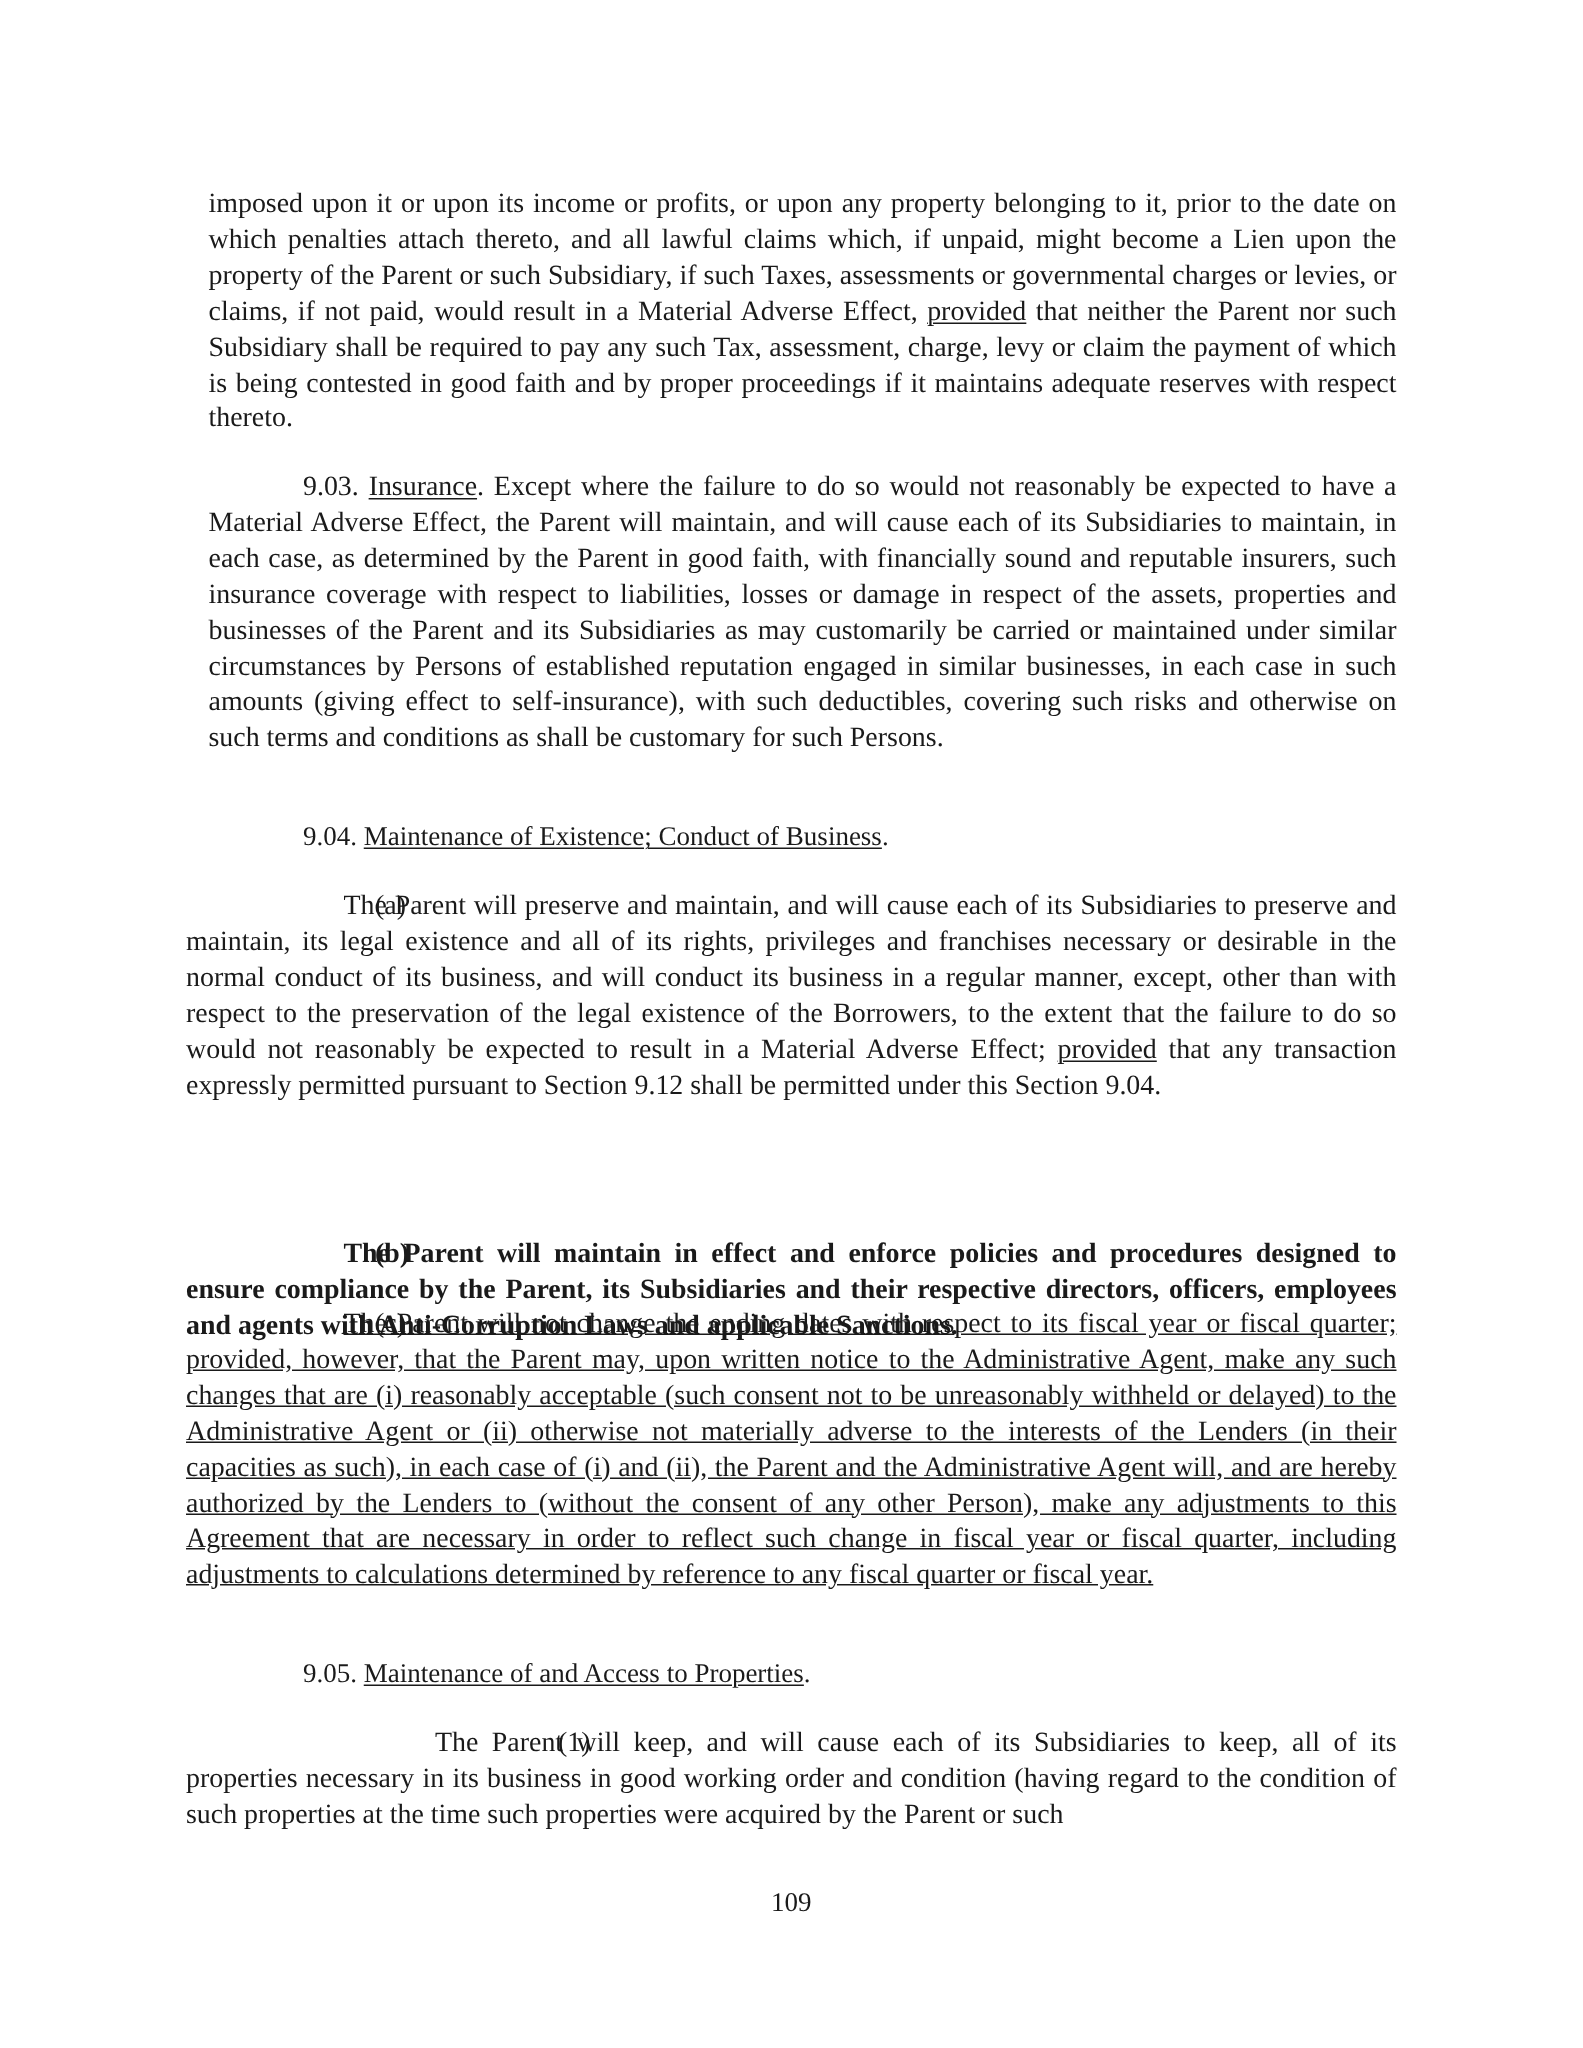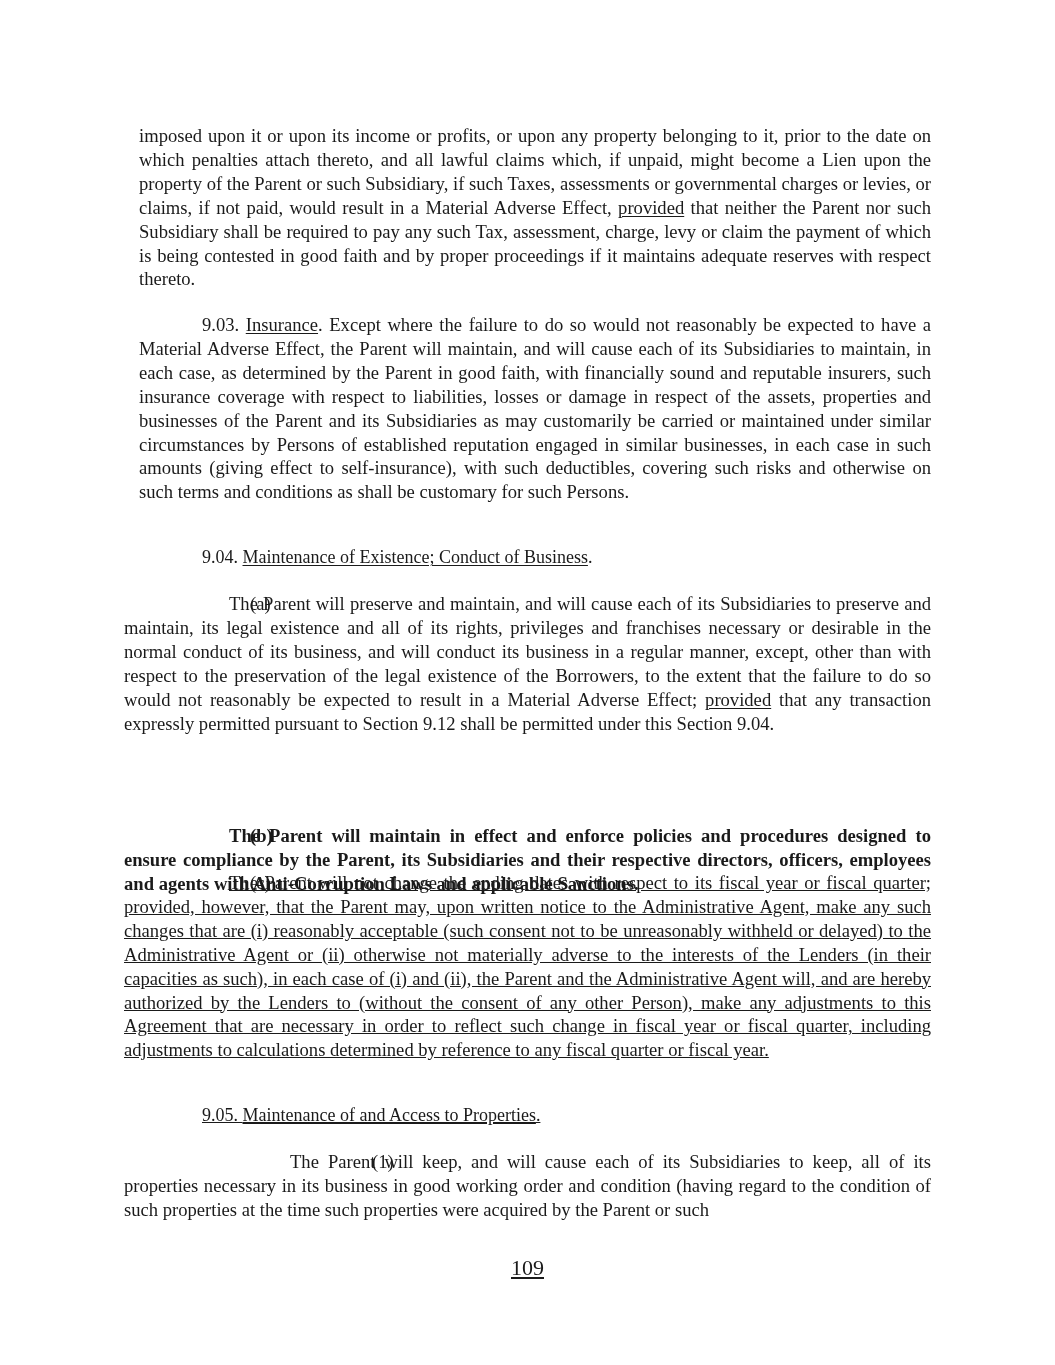--- a/index.html
+++ b/index.html
@@ -15,33 +15,33 @@
       line-height: 23.9px;
       text-align: justify;
       text-align-last: left;
       margin: 0;
     }
     .block1 { left: 139px; width: 792px; top: 124px; }
     .block2 { left: 139px; width: 792px; top: 313px; }
     .indent1 { text-indent: 63px; }
     .heading { position: absolute; font-size: 18px; line-height: 23.9px; margin: 0; }
     .h904 { left: 202px; top: 546px; }
-    .h905 { left: 202px; top: 1104px; text-decoration: underline; }
+    .h905 { left: 202px; top: 1104px; }
     .u { text-decoration: underline; text-underline-offset: 2px; text-decoration-thickness: 1px; }
     .body-wide { left: 124px; width: 807px; }
     .pa { top: 592px; }
     .pb { top: 824px; font-weight: bold; }
     .pc { top: 871px; text-decoration: underline; }
     .p1 { top: 1150px; }
     .ind-a { text-indent: 63px; }
     .ind-1 { text-indent: 124px; }
     .tab1 { display: inline-block; width: 42px; }
     .pagenum {
       position: absolute; left: 0; width: 1055px; top: 1256px;
-      text-align: center; font-size: 22px; line-height: 24px; text-decoration: underline;
+      text-align: center; font-size: 18px; line-height: 24px;
     }
   </style>
 </head>
 <body>
 
 <div class="page">
 
   <p class="para block1"><span>imposed upon it or upon its income or profits, or upon any property belonging to it, prior to the date on which penalties attach thereto, and all lawful claims which, if unpaid, might become a Lien upon the property of the Parent or such Subsidiary, if such Taxes, assessments or governmental charges or levies, or claims, if not paid, would result in a Material Adverse Effect, </span><span class="u">provided</span><span> that neither the Parent nor such Subsidiary shall be required to pay any such Tax, assessment, charge, levy or claim the payment of which is being contested in good faith and by proper proceedings if it maintains adequate reserves with respect thereto.</span></p>
 
   <p class="para block2 indent1"><span>9.03. </span><span class="u">Insurance</span><span>. Except where the failure to do so would not reasonably be expected to have a Material Adverse Effect, the Parent will maintain, and will cause each of its Subsidiaries to maintain, in each case, as determined by the Parent in good faith, with financially sound and reputable insurers, such insurance coverage with respect to liabilities, losses or damage in respect of the assets, properties and businesses of the Parent and its Subsidiaries as may customarily be carried or maintained under similar circumstances by Persons of established reputation engaged in similar businesses, in each case in such amounts (giving effect to self-insurance), with such deductibles, covering such risks and otherwise on such terms and conditions as shall be customary for such Persons.</span></p>

